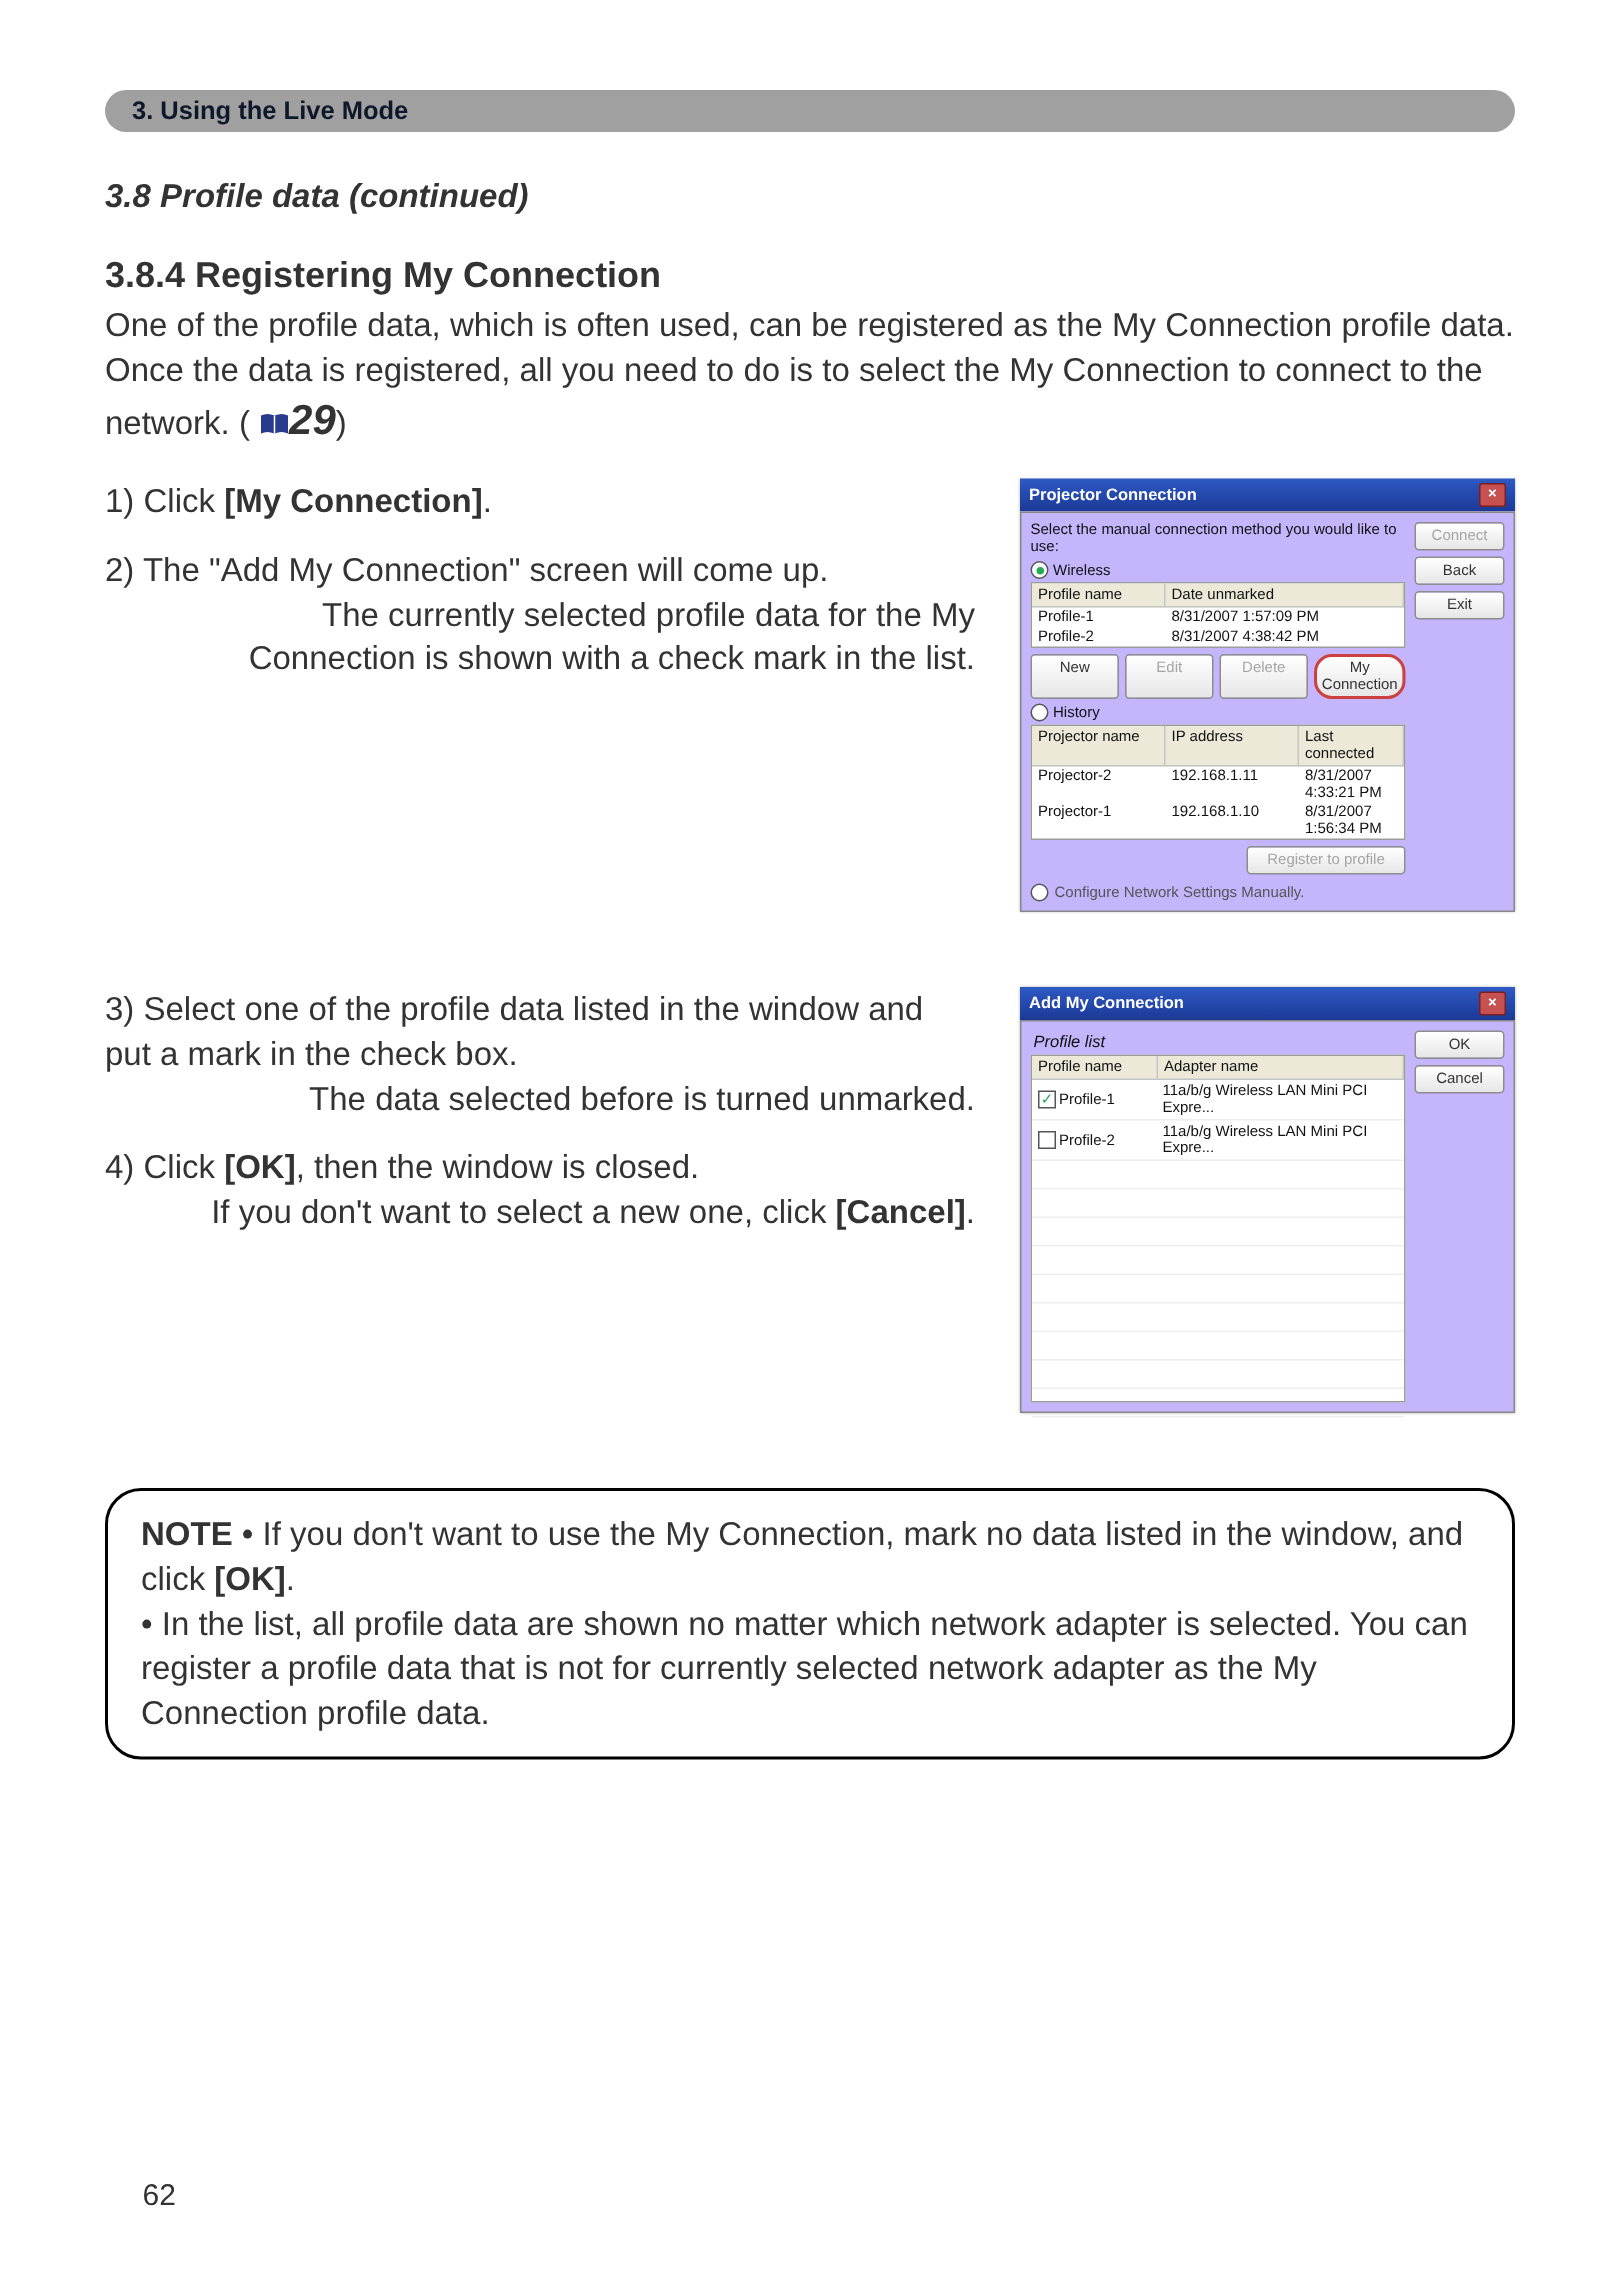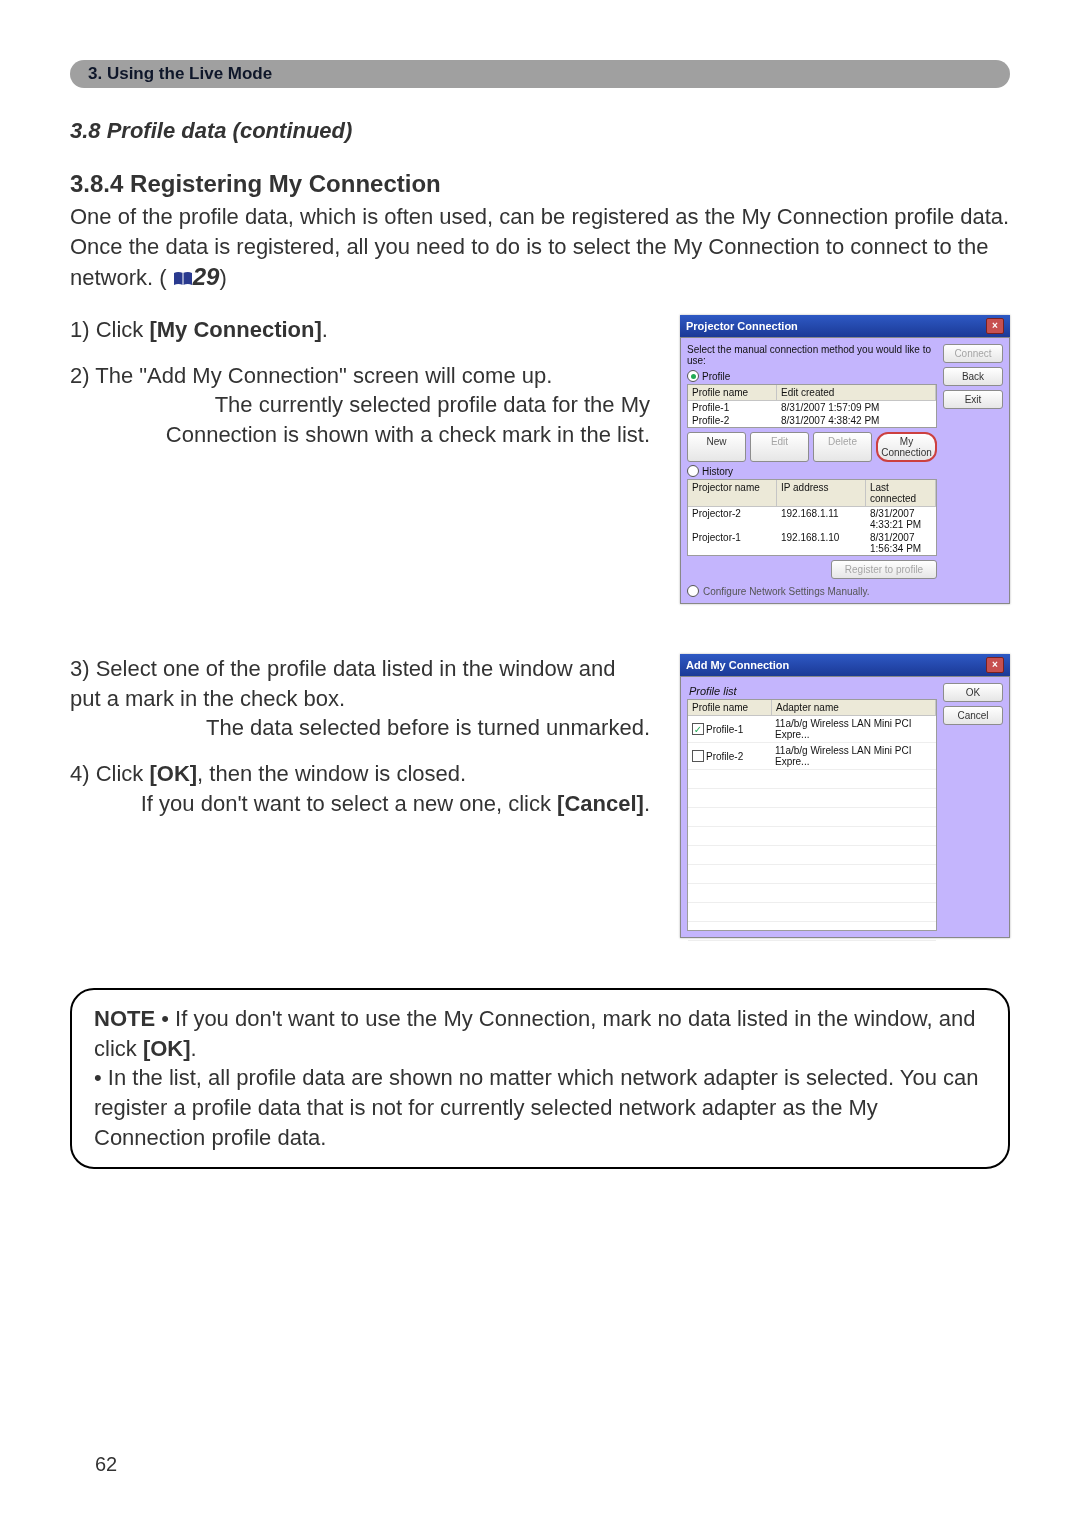--- a/index.html
+++ b/index.html
@@ -44,21 +44,21 @@
     line-height: 1.35;
     margin-bottom: 20px;
   }
   .book-icon {
     display: inline-block;
     vertical-align: -2px;
   }
   .ref-num {
     font-weight: bold;
     font-style: italic;
-    font-size: 24px;
+    font-size: 28px;
   }
   .two-col {
     display: flex;
     gap: 30px;
     margin-bottom: 30px;
   }
   .left-col {
     flex: 1;
     font-size: 22px;
     line-height: 1.35;
@@ -223,26 +223,26 @@
           <span>Projector Connection</span>
           <span class="dlg-close">×</span>
         </div>
         <div class="dlg-body">
           <div class="dlg1-main">
             <div class="dlg1-left">
               <div style="margin-bottom:4px;">Select the manual connection method you would like to use:</div>
 
               <div class="radio-row">
                 <span class="radio-dot checked"></span>
-                <span>Profile</span>
+                <span>Wireless</span>
               </div>
               <div class="list-box">
                 <div class="list-head">
                   <div class="col-a">Profile name</div>
-                  <div class="col-c">Edit created</div>
+                  <div class="col-c">Date unmarked</div>
                 </div>
                 <div class="list-row">
                   <div class="col-a">Profile-1</div>
                   <div class="col-c">8/31/2007 1:57:09 PM</div>
                 </div>
                 <div class="list-row">
                   <div class="col-a">Profile-2</div>
                   <div class="col-c">8/31/2007 4:38:42 PM</div>
                 </div>
               </div>

